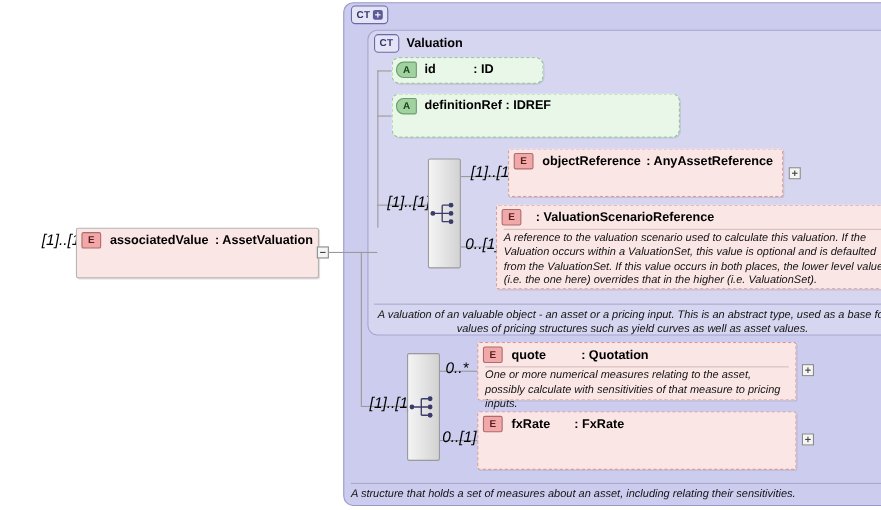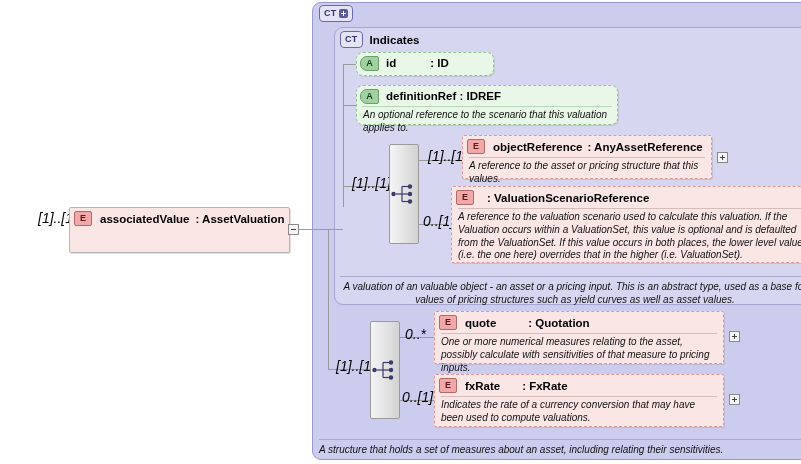--- a/index.html
+++ b/index.html
@@ -175,21 +175,21 @@
         <span class="plus-glyph"></span>
       </span>
   </div>
 
   <div class="box ct-inner" style="left:298px;top:27px;width:487px;height:278px;"></div>
 
   <div class="ct-title" style="left:304px;top:31px;">
     <span class="badge-ct">
         <span>CT</span>
       </span>
-    <span>Indicates</span>
+    <span>Valuation</span>
   </div>
 
   <div class="ct-doc" style="left:304px;top:276px;width:470px;text-align:center;">A valuation of an valuable object - an asset or a pricing input. This is an abstract type, used as a base for values of pricing structures such as yield curves as well as asset values.</div>
 
   <div class="ct-doc" style="left:283px;top:439px;width:500px;">A structure that holds a set of measures about an asset, including relating their sensitivities.</div>
 
   <div class="card" style="left:2px;top:210px;">[1]..[1]</div>
 
   <div class="box elem solid" style="left:33px;top:207px;width:221px;height:46px;">
     <div class="hdr">
@@ -209,21 +209,20 @@
       <span style="width:34px;"></span>
       <span>: ID</span>
     </div>
   </div>
 
   <div class="box attr" style="left:320px;top:85px;width:262px;height:40px;">
     <div class="hdr">
       <span class="badge-a">A</span>
       <span>definitionRef : IDREF</span>
     </div>
-    <div class="doc">An optional reference to the scenario that this valuation applies to.</div>
   </div>
 
   <div class="ln v" style="left:307px;top:64px;height:143px;"></div>
   <div class="ln h" style="left:307px;top:64px;width:13px;"></div>
   <div class="ln h" style="left:307px;top:105px;width:13px;"></div>
   <div class="ln h" style="left:277px;top:229px;width:30px;"></div>
 
   <div class="ln h" style="left:307px;top:186px;width:46px;"></div>
   <div class="card" style="left:316px;top:175px;">[1]..[1]</div>
 
@@ -247,21 +246,20 @@
   <div class="card" style="left:392px;top:148px;">[1]..[1]</div>
   <div class="card" style="left:387px;top:213px;">0..[1]</div>
 
   <div class="box elem" style="left:426px;top:135px;width:250px;height:44px;">
     <div class="hdr">
       <span class="badge-e">E</span>
       <span>objectReference</span>
       <span style="width:5px;"></span>
       <span>: AnyAssetReference</span>
     </div>
-    <div class="doc">A reference to the asset or pricing structure that this values.</div>
   </div>
   <div class="exp plus" style="left:681px;top:152px;"></div>
 
   <div class="box elem" style="left:415px;top:186px;width:360px;height:77px;">
     <div class="hdr">
       <span class="badge-e">E</span>
       <span style="width:5px;"></span>
       <span>: ValuationScenarioReference</span>
     </div>
     <div class="doc">A reference to the valuation scenario used to calculate this valuation. If the Valuation occurs within a ValuationSet, this value is optional and is defaulted from the ValuationSet. If this value occurs in both places, the lower level value (i.e. the one here) overrides that in the higher (i.e. ValuationSet).</div>
@@ -303,17 +301,16 @@
   </div>
   <div class="exp plus" style="left:693px;top:331px;"></div>
 
   <div class="box elem" style="left:398px;top:374px;width:290px;height:53px;">
     <div class="hdr">
       <span class="badge-e">E</span>
       <span>fxRate</span>
       <span style="width:22px;"></span>
       <span>: FxRate</span>
     </div>
-    <div class="doc">Indicates the rate of a currency conversion that may have been used to compute valuations.</div>
   </div>
   <div class="exp plus" style="left:693px;top:394px;"></div>
 
 </div>
 
 </body></html>

